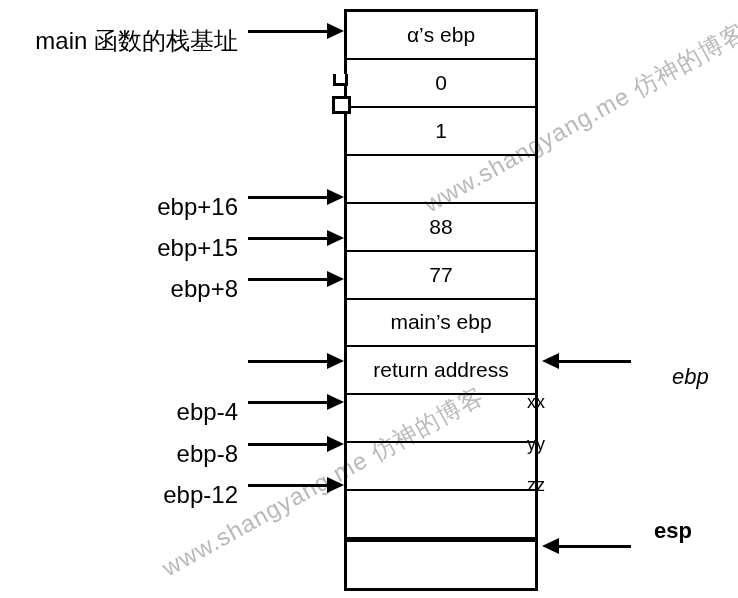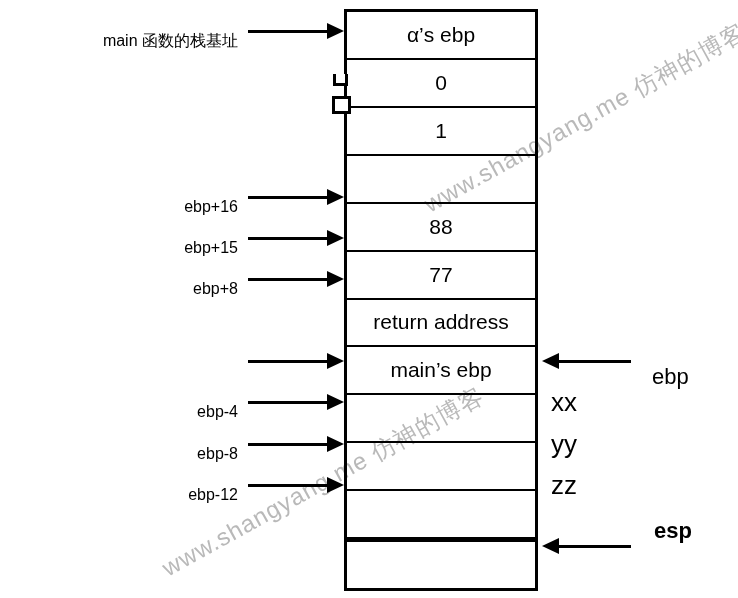--- a/index.html
+++ b/index.html
@@ -72,21 +72,21 @@
     position: absolute;
     left: 0;
     width: 344px;
     height: 30px;
     display: flex;
     align-items: center;
     justify-content: flex-end;
     z-index: 1;
   }
   .lrow .llabel {
-    font-size: 16px;
+    font-size: 24px;
     white-space: nowrap;
     margin-right: 10px;
     line-height: 30px;
     margin-top: 19px;
   }
   .arrow-right { display: flex; align-items: center; width: 96px; }
   .arrow-right .shaft { flex: 1; height: 3px; background: #000; }
   .arrow-right .head {
     width: 0; height: 0;
     border-top: 8px solid transparent;
@@ -112,31 +112,31 @@
   }
   .arrow-left .shaft { flex: 1; height: 3px; background: #000; }
 
   .reg-label {
     position: absolute;
     font-size: 22px;
     line-height: 28px;
     z-index: 1;
     white-space: nowrap;
   }
-  .reg-ebp { left: 652px; top: 363px; }
+  .reg-ebp { left: 672px; top: 363px; font-style: italic; }
   .reg-esp { left: 654px; top: 517px; font-weight: bold; }
 
   
   .side-label {
     position: absolute;
-    left: 551px;
+    left: 527px;
     width: 48px;
     height: 30px;
     line-height: 30px;
-    font-size: 26px;
+    font-size: 18px;
     z-index: 1;
   }
 </style>
 </head>
 <body>
 
 <div class="canvas">
 
   <div class="wm wm-a">www.shangyang.me 仿神的博客</div>
   <div class="wm wm-b">www.shangyang.me 仿神的博客</div>
@@ -154,24 +154,24 @@
     <div class="cell">
         <span></span>
       </div>
     <div class="cell">
         <span>88</span>
       </div>
     <div class="cell">
         <span>77</span>
       </div>
     <div class="cell">
+        <span>main’s ebp</span>
+      </div>
+    <div class="cell">
         <span>return address</span>
-      </div>
-    <div class="cell">
-        <span>main’s ebp</span>
       </div>
     <div class="cell">
         <span></span>
       </div>
     <div class="cell">
         <span></span>
       </div>
     <div class="cell esp-line">
         <span></span>
       </div>

